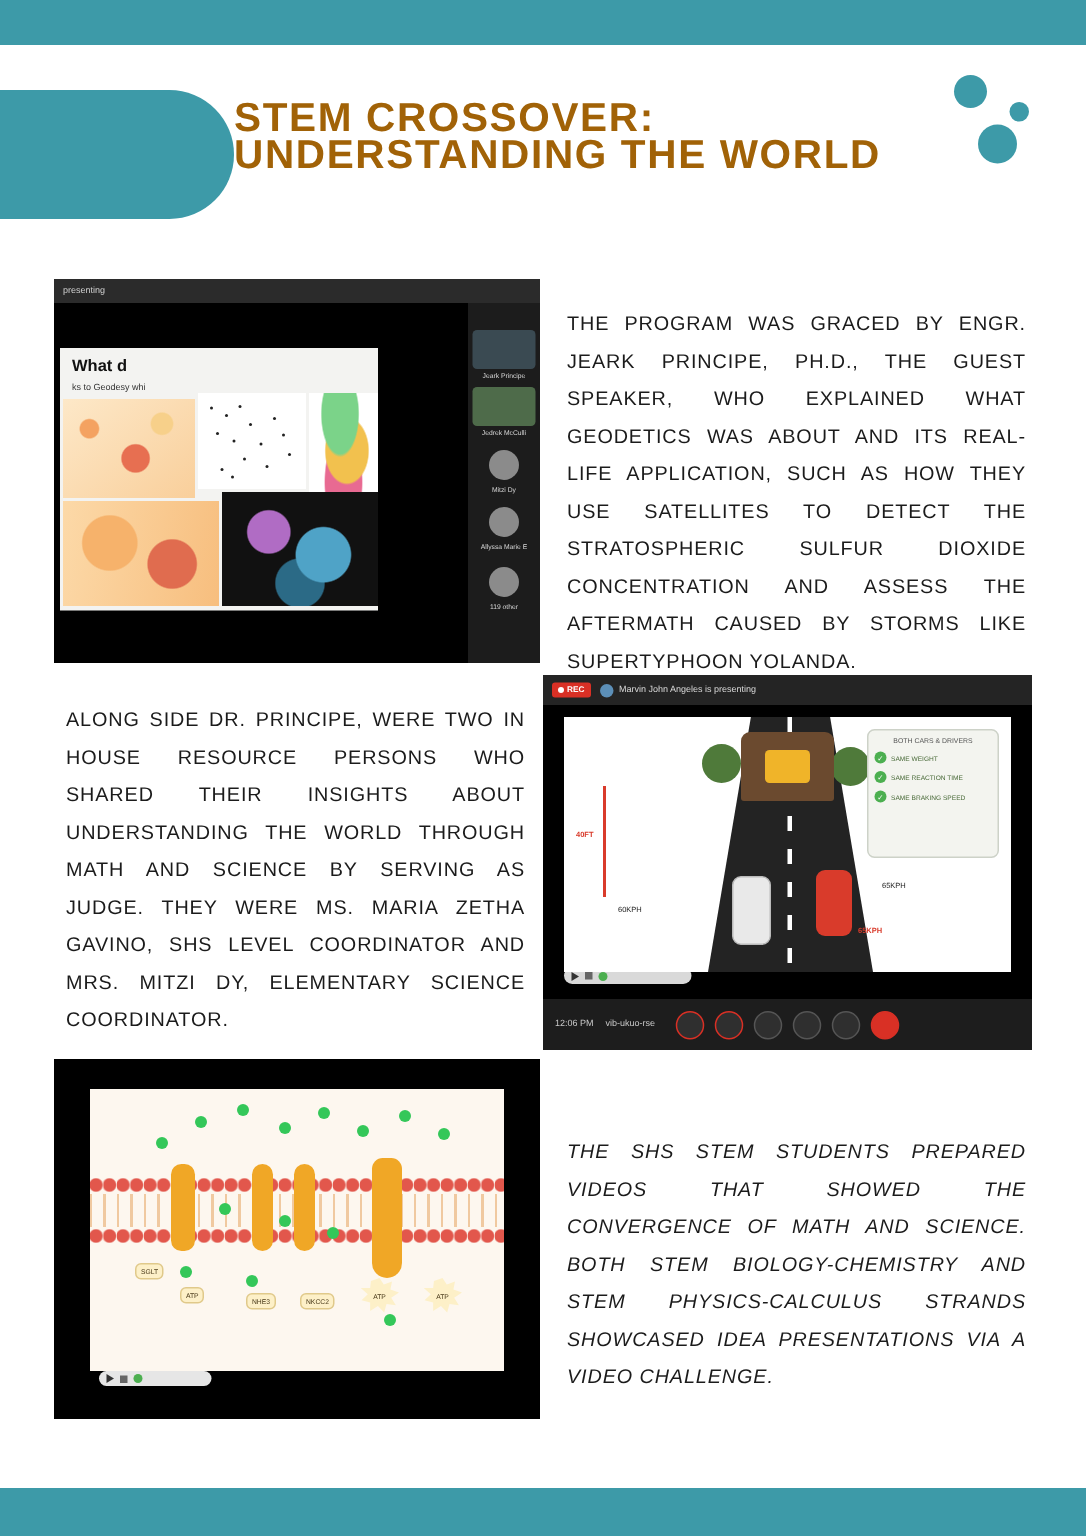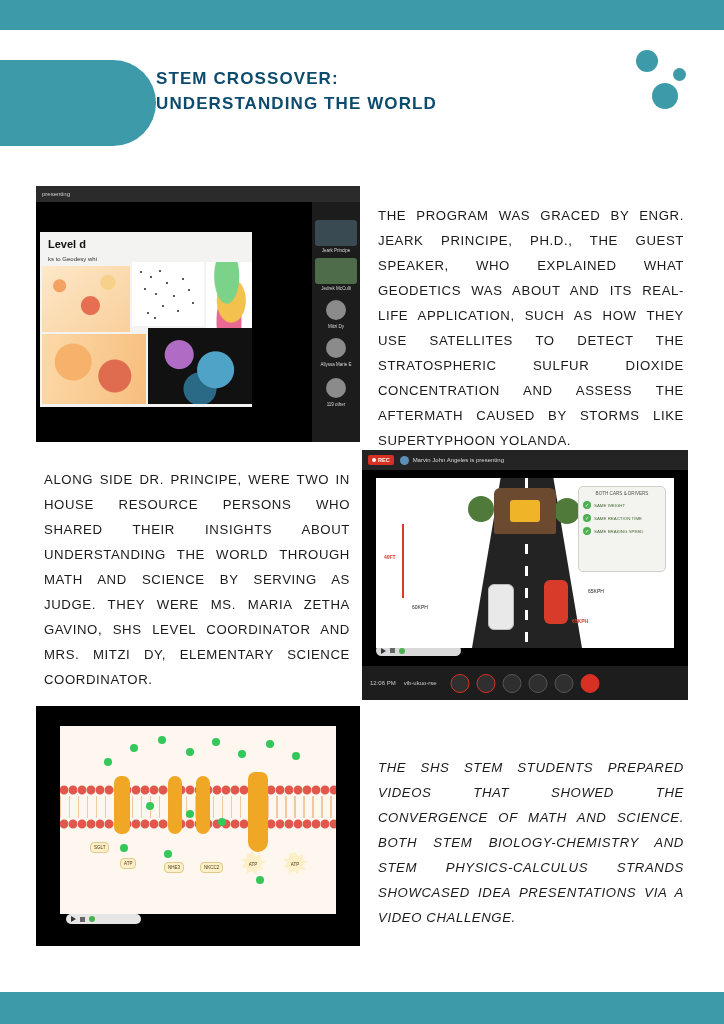--- a/index.html
+++ b/index.html
@@ -35,23 +35,23 @@
     left: 0; top: 60px;
     width: 156px; height: 86px;
     background: #3d9aa8;
     border-top-right-radius: 43px;
     border-bottom-right-radius: 43px;
   }
   .header-title {
     position: absolute;
     left: 156px; top: 66px;
     width: 470px;
-    color: #0c4a6e;
+    color: #a16207;
     font-weight: bold;
-    font-size: 17px;
+    font-size: 27px;
     line-height: 25px;
     letter-spacing: 1.1px;
     text-transform: uppercase;
   }
   .header-title .ln { display: block; white-space: nowrap; }
 
   
   .dot {
     position: absolute;
     border-radius: 50%;
@@ -321,21 +321,21 @@
   <span class="ln">STEM CROSSOVER:</span>
   <span class="ln">UNDERSTANDING THE WORLD</span>
 </div>
 
 <div class="shot" id="shot1">
   <div class="topbar">
     <span>presenting</span>
   </div>
 
   <div class="slide">
-    <div class="stitle">Level d</div>
+    <div class="stitle">What d</div>
     <div class="ssub">ks to Geodesy whi</div>
     <div class="map map-a"></div>
     <div class="map map-b">
       <div class="speck" style="left:8px;top:9px"></div>
         <div class="speck" style="left:18px;top:14px"></div>
       <div class="speck" style="left:27px;top:8px"></div>
         <div class="speck" style="left:34px;top:20px"></div>
       <div class="speck" style="left:12px;top:26px"></div>
         <div class="speck" style="left:23px;top:31px"></div>
       <div class="speck" style="left:41px;top:33px"></div>

